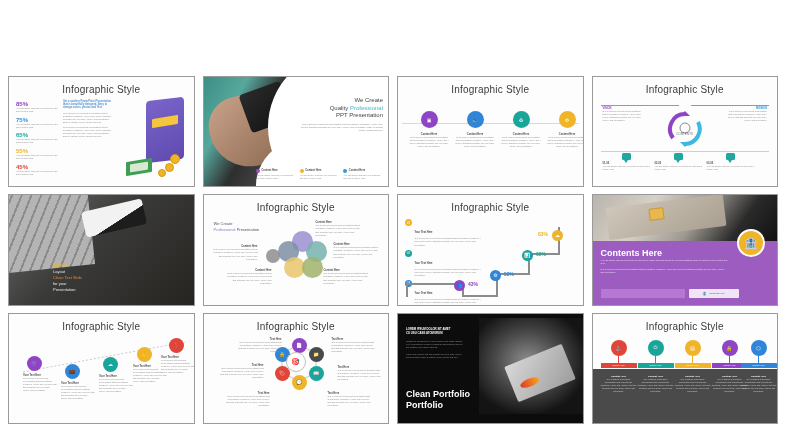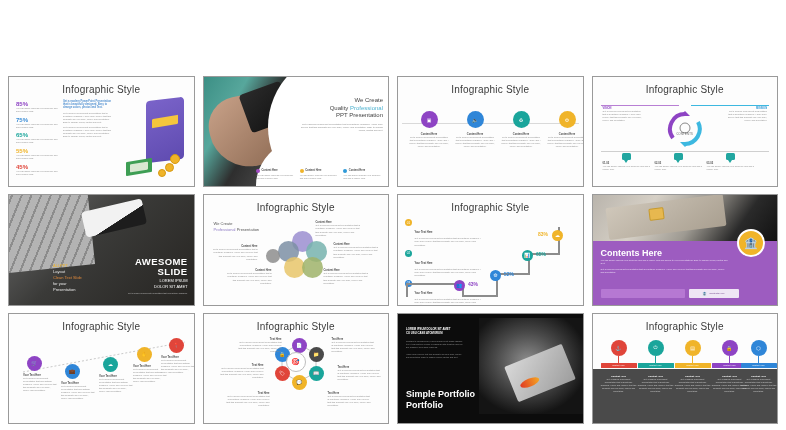--- a/index.html
+++ b/index.html
@@ -323,27 +323,20 @@
       <div class="s5-bg"></div>
       <div class="s5-kb"></div>
       <div class="s5-ph"></div>
       <div class="s5-l">
         <div class="y">ALLPPT</div>
         <div>Layout</div>
         <div class="o">Clean Text Slide</div>
         <div>for your</div>
         <div>Presentation</div>
       </div>
-      <div class="s5-r">
-        <div class="s5-big">AWESOME</div>
-        <div class="s5-big">SLIDE</div>
-        <div class="s5-sm">LOREM IPSUM</div>
-        <div class="s5-sm">DOLOR SIT AMET</div>
-        <div class="s5-xs">Get a modern PowerPoint Presentation that is beautifully designed.</div>
-      </div>
     </div>
 
     <div class="slide">
       <div class="s-title">Infographic Style</div>
       <div style="position:absolute;left:10px;top:26px;width:56px;font-size:4px;line-height:5.5px;color:#555">
         <div>We Create</div>
         <div><span style="color:#8e7bc4">Professional</span><span> Presentation</span></div>
       </div>
       <div class="s6-pet" style="left:88px;top:36px;background:#9b8ed0"></div>
       <div class="s6-pet" style="left:74px;top:46px;background:#7d8fa5"></div>
@@ -508,21 +501,21 @@
       </div>
       <div class="s11-hd">
         <div>LOREM IPSUM DOLOR SIT AMET</div>
         <div>CU USU CASE ATOMORUM</div>
       </div>
       <div class="s11-p">
         <div>Contrary to popular belief, Lorem Ipsum is not simply random text. It has roots in a piece of classical Latin literature from 45 BC, making it over 2000 years old.</div>
         <div style="margin-top:4px">I hope and I believe that this Template will your Time, Money and Reputation. Easy to change colors, photos and Text.</div>
       </div>
       <div class="s11-big">
-        <div>Simple Portfolio</div>
+        <div>Clean Portfolio</div>
         <div>Portfolio</div>
       </div>
     </div>
 
     <div class="slide">
       <div class="s-title">Infographic Style</div>
       <div class="s12-dark"></div>
       <div class="s12-col" style="left:8px">
         <div class="circ s12-c" style="position:relative;background:#e0453a">⚓</div>
         <div class="s12-stem" style="background:#e0453a"></div>

